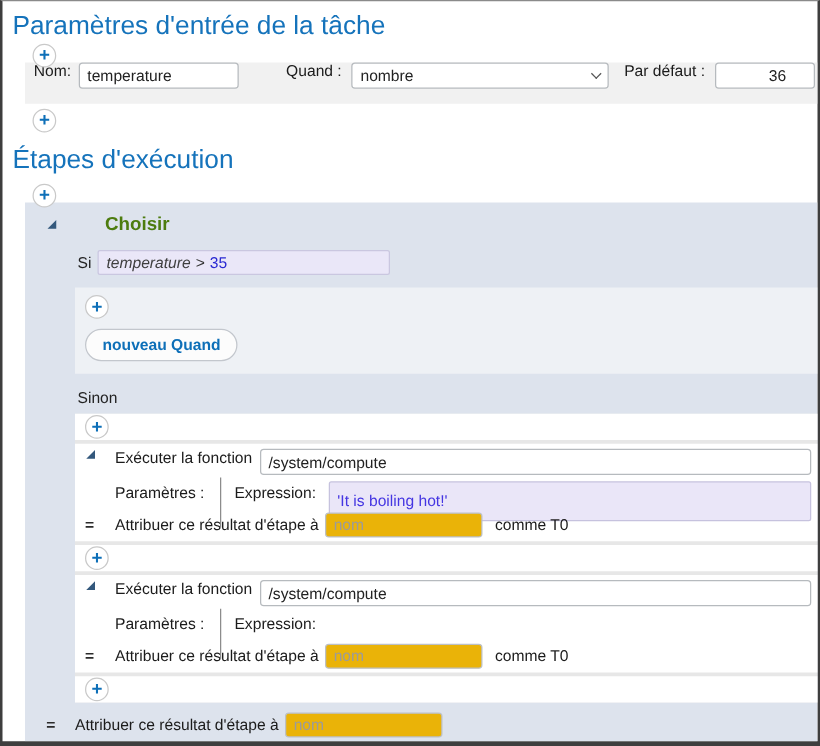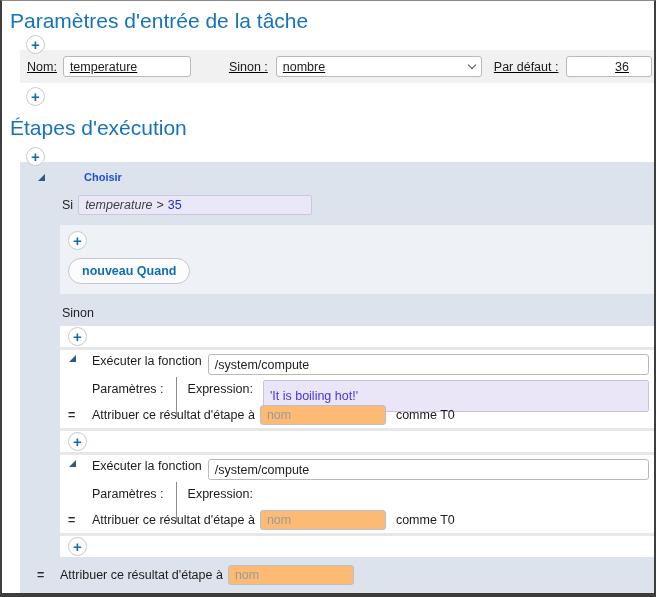--- a/index.html
+++ b/index.html
@@ -17,21 +17,21 @@
   .h1 { font-size:21px; font-weight:400; color:#1573bb; margin:8px 0 1px 8px; white-space:nowrap; }
   .plus-wrap { margin-left:24px; position:relative; z-index:2; }
   .plus-btn {
     width:19px; height:19px; border-radius:50%; background:#fff;
     border:1px solid #c9c9c9; color:#0d6fb8; font-size:15px; font-weight:700;
     display:flex; align-items:center; justify-content:center; line-height:1; cursor:pointer;
   }
   .overlap-down { margin-top:1px; margin-bottom:-4px; }
   .param-band {
     margin-left:18px; background:#f1f1f1; height:33px;
-    display:flex; align-items:center; padding-left:7px;text-decoration:underline;
+    display:flex; padding-left:7px;
   }
   .lbl { font-size:12.5px; color:#1b1b1b; white-space:nowrap; }
   .tin {
     background:#fff; border:1px solid #b6babe; border-radius:3px; height:21px;
     font-size:12.5px; color:#222; padding:0 6px; display:flex; align-items:center;
     white-space:nowrap;
   }
   .name-input { width:128px; margin-left:6px; }
   .type-label { margin-left:38px; }
   .type-select { width:206px; margin-left:8px; justify-content:space-between; cursor:pointer; }
@@ -39,21 +39,21 @@
           transform:rotate(45deg); margin-bottom:3px; }
   .default-label { margin-left:12px; }
   .default-input { flex:1; margin-left:8px; margin-right:2px; justify-content:flex-end; padding-right:22px; }
   .h2 { margin-top:10px; }
   .choose {
     margin-left:18px; background:#dde3ed; flex:1; min-height:0;
     display:flex; flex-direction:column;
   }
   .choose-header { display:flex; align-items:center; padding:9px 0 0 17px; }
   .tri { margin-right:38px; display:flex; cursor:pointer; }
-  .choose-title { font-weight:700; font-size:11px; color:#1d4ed8; }
+  .choose-title { font-weight:700; font-size:15px; color:#4d7c0f; }
   .si-row { display:flex; align-items:center; margin:12px 0 0 42px;text-align:right; }
   .si-label { font-size:12.5px; color:#222; margin-right:5px; }
   .cond {
     width:234px; height:20px; background:#eae7f8; border:1px solid #cac7e0; border-radius:2px;
     display:flex; align-items:center; padding:0 6px; font-size:12.5px; cursor:text;
   }
   .cond .var { font-style:italic; color:#3f3f3f; }
   .cond .op  { margin:0 4px; color:#333; }
   .cond .num { color:#2a2ad2; }
   .when-box { margin:10px 0 0 40px; background:#eef1f5; padding:6px 8px 10px; }
@@ -76,21 +76,21 @@
   .expr-label { font-size:12.5px; color:#1b1b1b; margin:5px 10px 0 0; white-space:nowrap; }
   .expr-input {
     flex:1; margin:3px 5px 0 0; height:32px; background:#eae6f8; border:1px solid #c6c2de;
     border-radius:2px; color:#4536e2; font-size:12.5px; display:flex; align-items:center;
     padding:0 6px; cursor:text; white-space:nowrap;
   }
   .assign-row { display:flex; align-items:center; margin:3px 0 0 8px; height:20px; }
   .eq { width:24px; font-size:12.5px; font-weight:700; color:#2b2b2b; }
   .assign-label { font-size:12.5px; color:#1b1b1b; margin-right:5px; white-space:nowrap; }
   input.nom {
-    width:126px; height:20px; background:#fdba74; border:1px solid #bcc0c5; border-radius:3px;
+    width:126px; height:20px; background:#eab308; border:1px solid #bcc0c5; border-radius:3px;
     font-size:12.5px; padding:0 6px; color:#222; font-family:"Liberation Sans", sans-serif;
   }
   input.nom::placeholder { color:#9b9b9b; }
   .comme { font-size:12.5px; color:#1b1b1b; margin-left:10px; white-space:nowrap;text-align:right; }
   .final-row { display:flex; align-items:center; margin:8px 0 0 17px; }
   .final-row .eq { width:23px; }
 </style>
 </head>
 <body>
 
@@ -100,21 +100,21 @@
 
   <div class="plus-wrap overlap-down">
     <div class="plus-btn">
       <span>+</span>
     </div>
   </div>
 
   <div class="param-band">
     <span class="lbl">Nom:</span>
     <div class="tin name-input">temperature</div>
-    <span class="lbl type-label">Sinon :</span>
+    <span class="lbl type-label">Quand :</span>
     <div class="tin type-select">
       <span>nombre</span>
       <span class="chev"></span>
     </div>
     <span class="lbl default-label">Par défaut :</span>
     <div class="tin default-input">36</div>
   </div>
 
   <div class="plus-wrap" style="margin-top:4px;">
     <div class="plus-btn">

